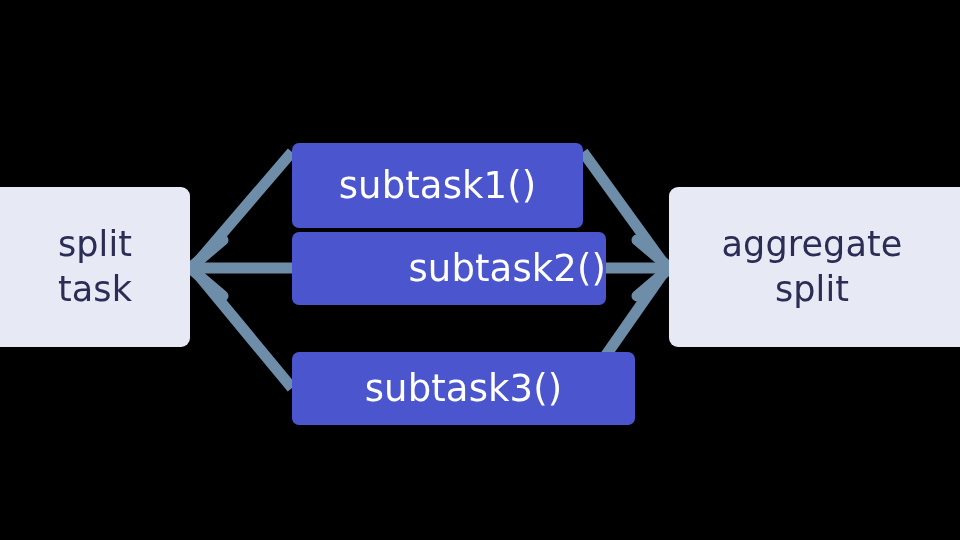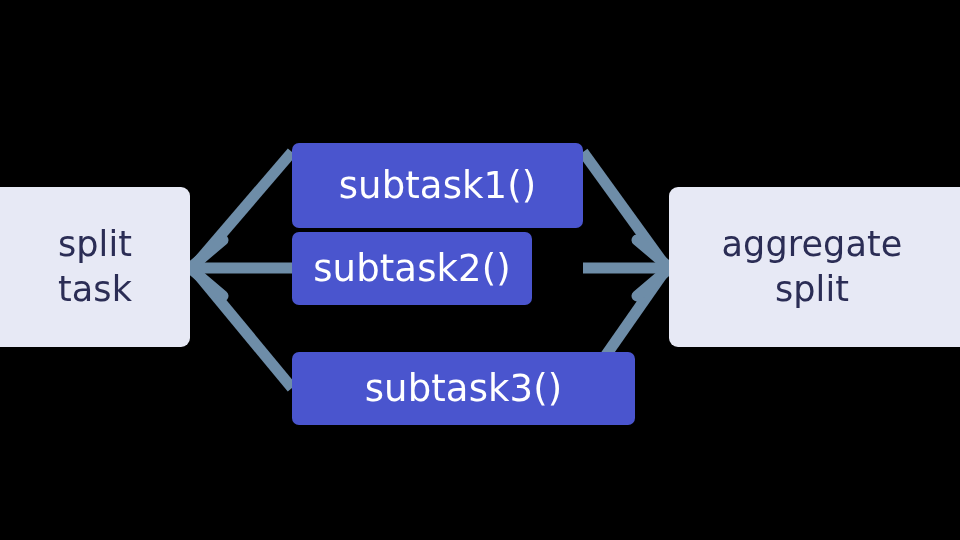--- a/index.html
+++ b/index.html
@@ -69,22 +69,23 @@
   #node-subtask-1 {
     left: 292px;
     top: 114px;
     width: 291px;
     height: 85px;
     margin-top: 29px;
   }
   #node-subtask-2 {
     left: 292px;
     top: 232px;
-    width: 240px;
+    width: 314px;
     height: 73px;
+    justify-content: flex-end;
   }
   #node-subtask-3 {
     left: 292px;
     top: 352px;
     width: 343px;
     height: 73px;
   }
   .node-label {
     display: block;
     white-space: pre-line;

